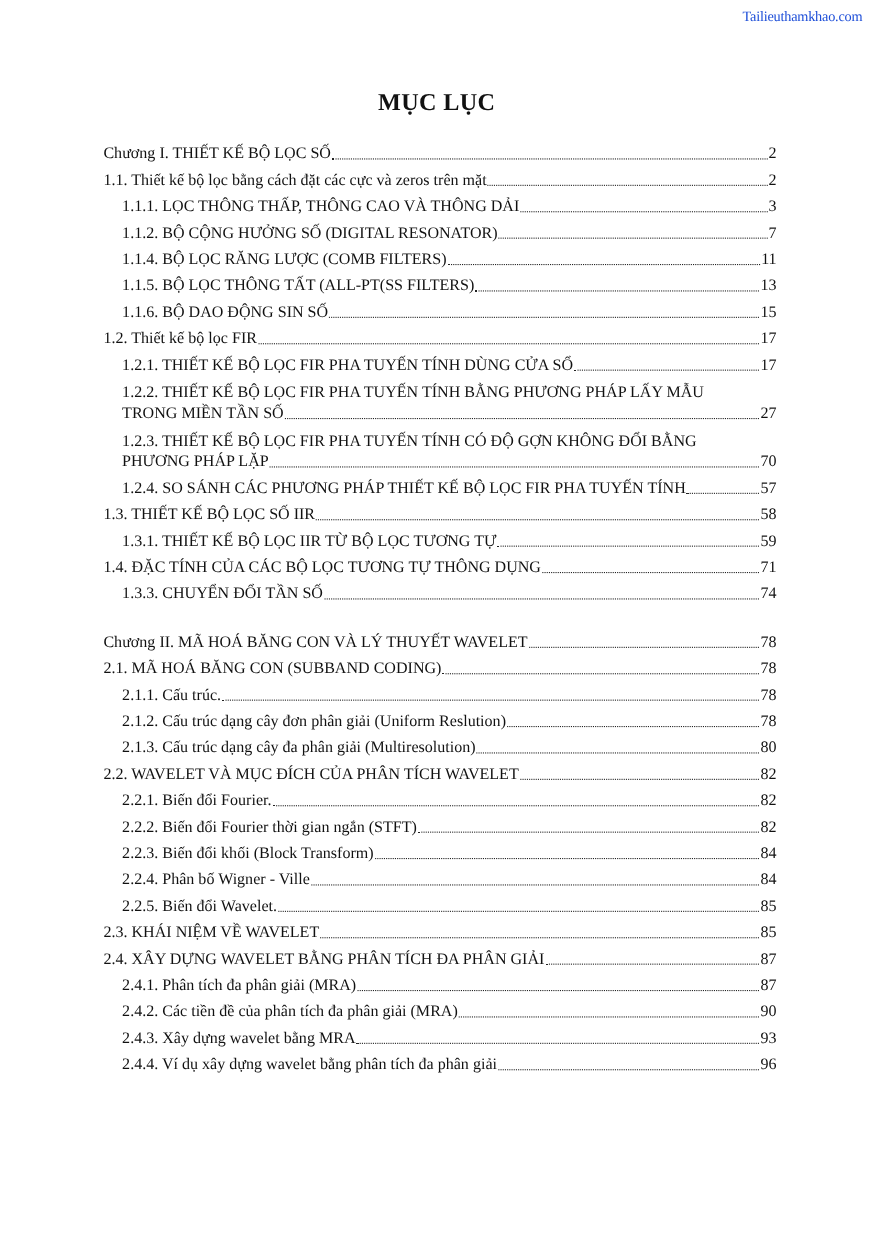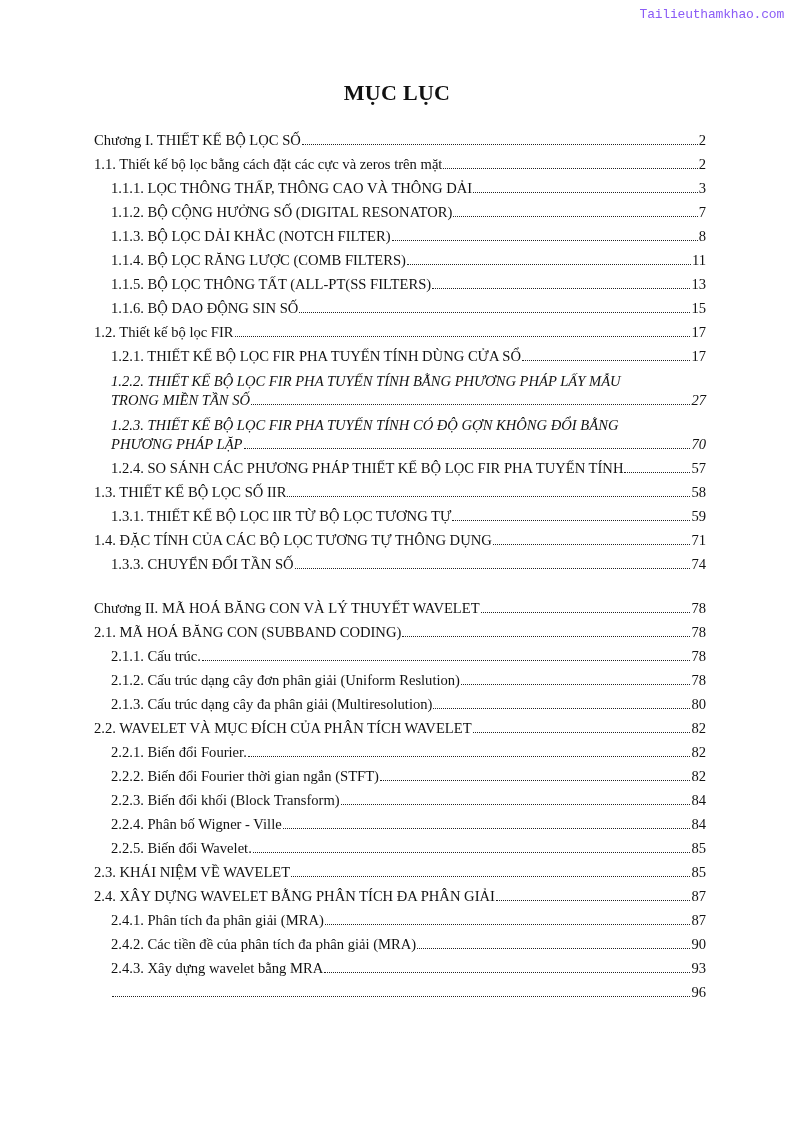--- a/index.html
+++ b/index.html
@@ -1,25 +1,25 @@
 <!DOCTYPE html>
 <html><head>
 <meta charset="utf-8">
 <style>
   html, body { margin: 0; padding: 0; background: #ffffff; }
   body { width: 794px; height: 1123px; position: relative; overflow: hidden;
          font-family: "Liberation Serif", "DejaVu Serif", serif; color: #111; }
-  .watermark { position: absolute; top: 7px; right: 10px; font-family: Liberation Mono, monospace;
-               font-size: 13px; color: #8b5cf6; letter-spacing: -0.2px; }
+  .watermark { position: absolute; top: 7px; right: 10px; font-family: Liberation Serif, serif;
+               font-size: 13px; color: #1d4ed8; letter-spacing: -0.2px; }
   .title { position: absolute; top: 80px; left: 0; width: 794px; text-align: center;
            font-weight: bold; font-size: 22px; letter-spacing: 0.3px; }
   .toc { position: absolute; top: 125px; left: 94px; width: 612px; }
   .row { display: flex; align-items: flex-end; height: 24px; font-size: 14.6px; line-height: 18px; white-space: nowrap; }
   .row.lvl2 { padding-left: 17px; }
-  .row.multi { height: 44px; flex-direction: column; align-items: stretch; justify-content: flex-end; font-style: italic; }
+  .row.multi { height: 44px; flex-direction: column; align-items: stretch; justify-content: flex-end; }
   .row.multi .first { white-space: nowrap; line-height: 20px; }
   .row.multi .second { display: flex; align-items: center; }
   .label { flex: 0 0 auto; }
   .dots { flex: 1 1 auto; overflow: hidden; margin: 0 1px; border-bottom: 1.3px dotted #222; height: 0; align-self: flex-end; margin-bottom: 4px; }
   .page { flex: 0 0 auto; }
   .gap { height: 20px; }
 </style>
 </head>
 <body>
 
@@ -41,25 +41,20 @@
       <span class="label">1.1.1. LỌC THÔNG THẤP, THÔNG CAO VÀ THÔNG DẢI</span>
       <span class="dots"></span>
       <span class="page">3</span>
     </div>
     <div class="row lvl2">
       <span class="label">1.1.2. BỘ CỘNG HƯỞNG SỐ (DIGITAL RESONATOR)</span>
       <span class="dots"></span>
       <span class="page">7</span>
     </div>
     <div class="row lvl2">
-      <span class="label">1.1.3. BỘ LỌC DẢI KHẮC (NOTCH FILTER)</span>
-      <span class="dots"></span>
-      <span class="page">8</span>
-    </div>
-    <div class="row lvl2">
       <span class="label">1.1.4. BỘ LỌC RĂNG LƯỢC (COMB FILTERS)</span>
       <span class="dots"></span>
       <span class="page">11</span>
     </div>
     <div class="row lvl2">
       <span class="label">1.1.5. BỘ LỌC THÔNG TẤT (ALL-PT(SS FILTERS)</span>
       <span class="dots"></span>
       <span class="page">13</span>
     </div>
     <div class="row lvl2">
@@ -193,16 +188,17 @@
       <span class="label">2.4.2. Các tiền đề của phân tích đa phân giải (MRA)</span>
       <span class="dots"></span>
       <span class="page">90</span>
     </div>
     <div class="row lvl2">
       <span class="label">2.4.3. Xây dựng wavelet bằng MRA</span>
       <span class="dots"></span>
       <span class="page">93</span>
     </div>
     <div class="row lvl2">
+      <span class="label">2.4.4. Ví dụ xây dựng wavelet bằng phân tích đa phân giải</span>
       <span class="dots"></span>
       <span class="page">96</span>
     </div>
   </div>
 
 </body></html>

